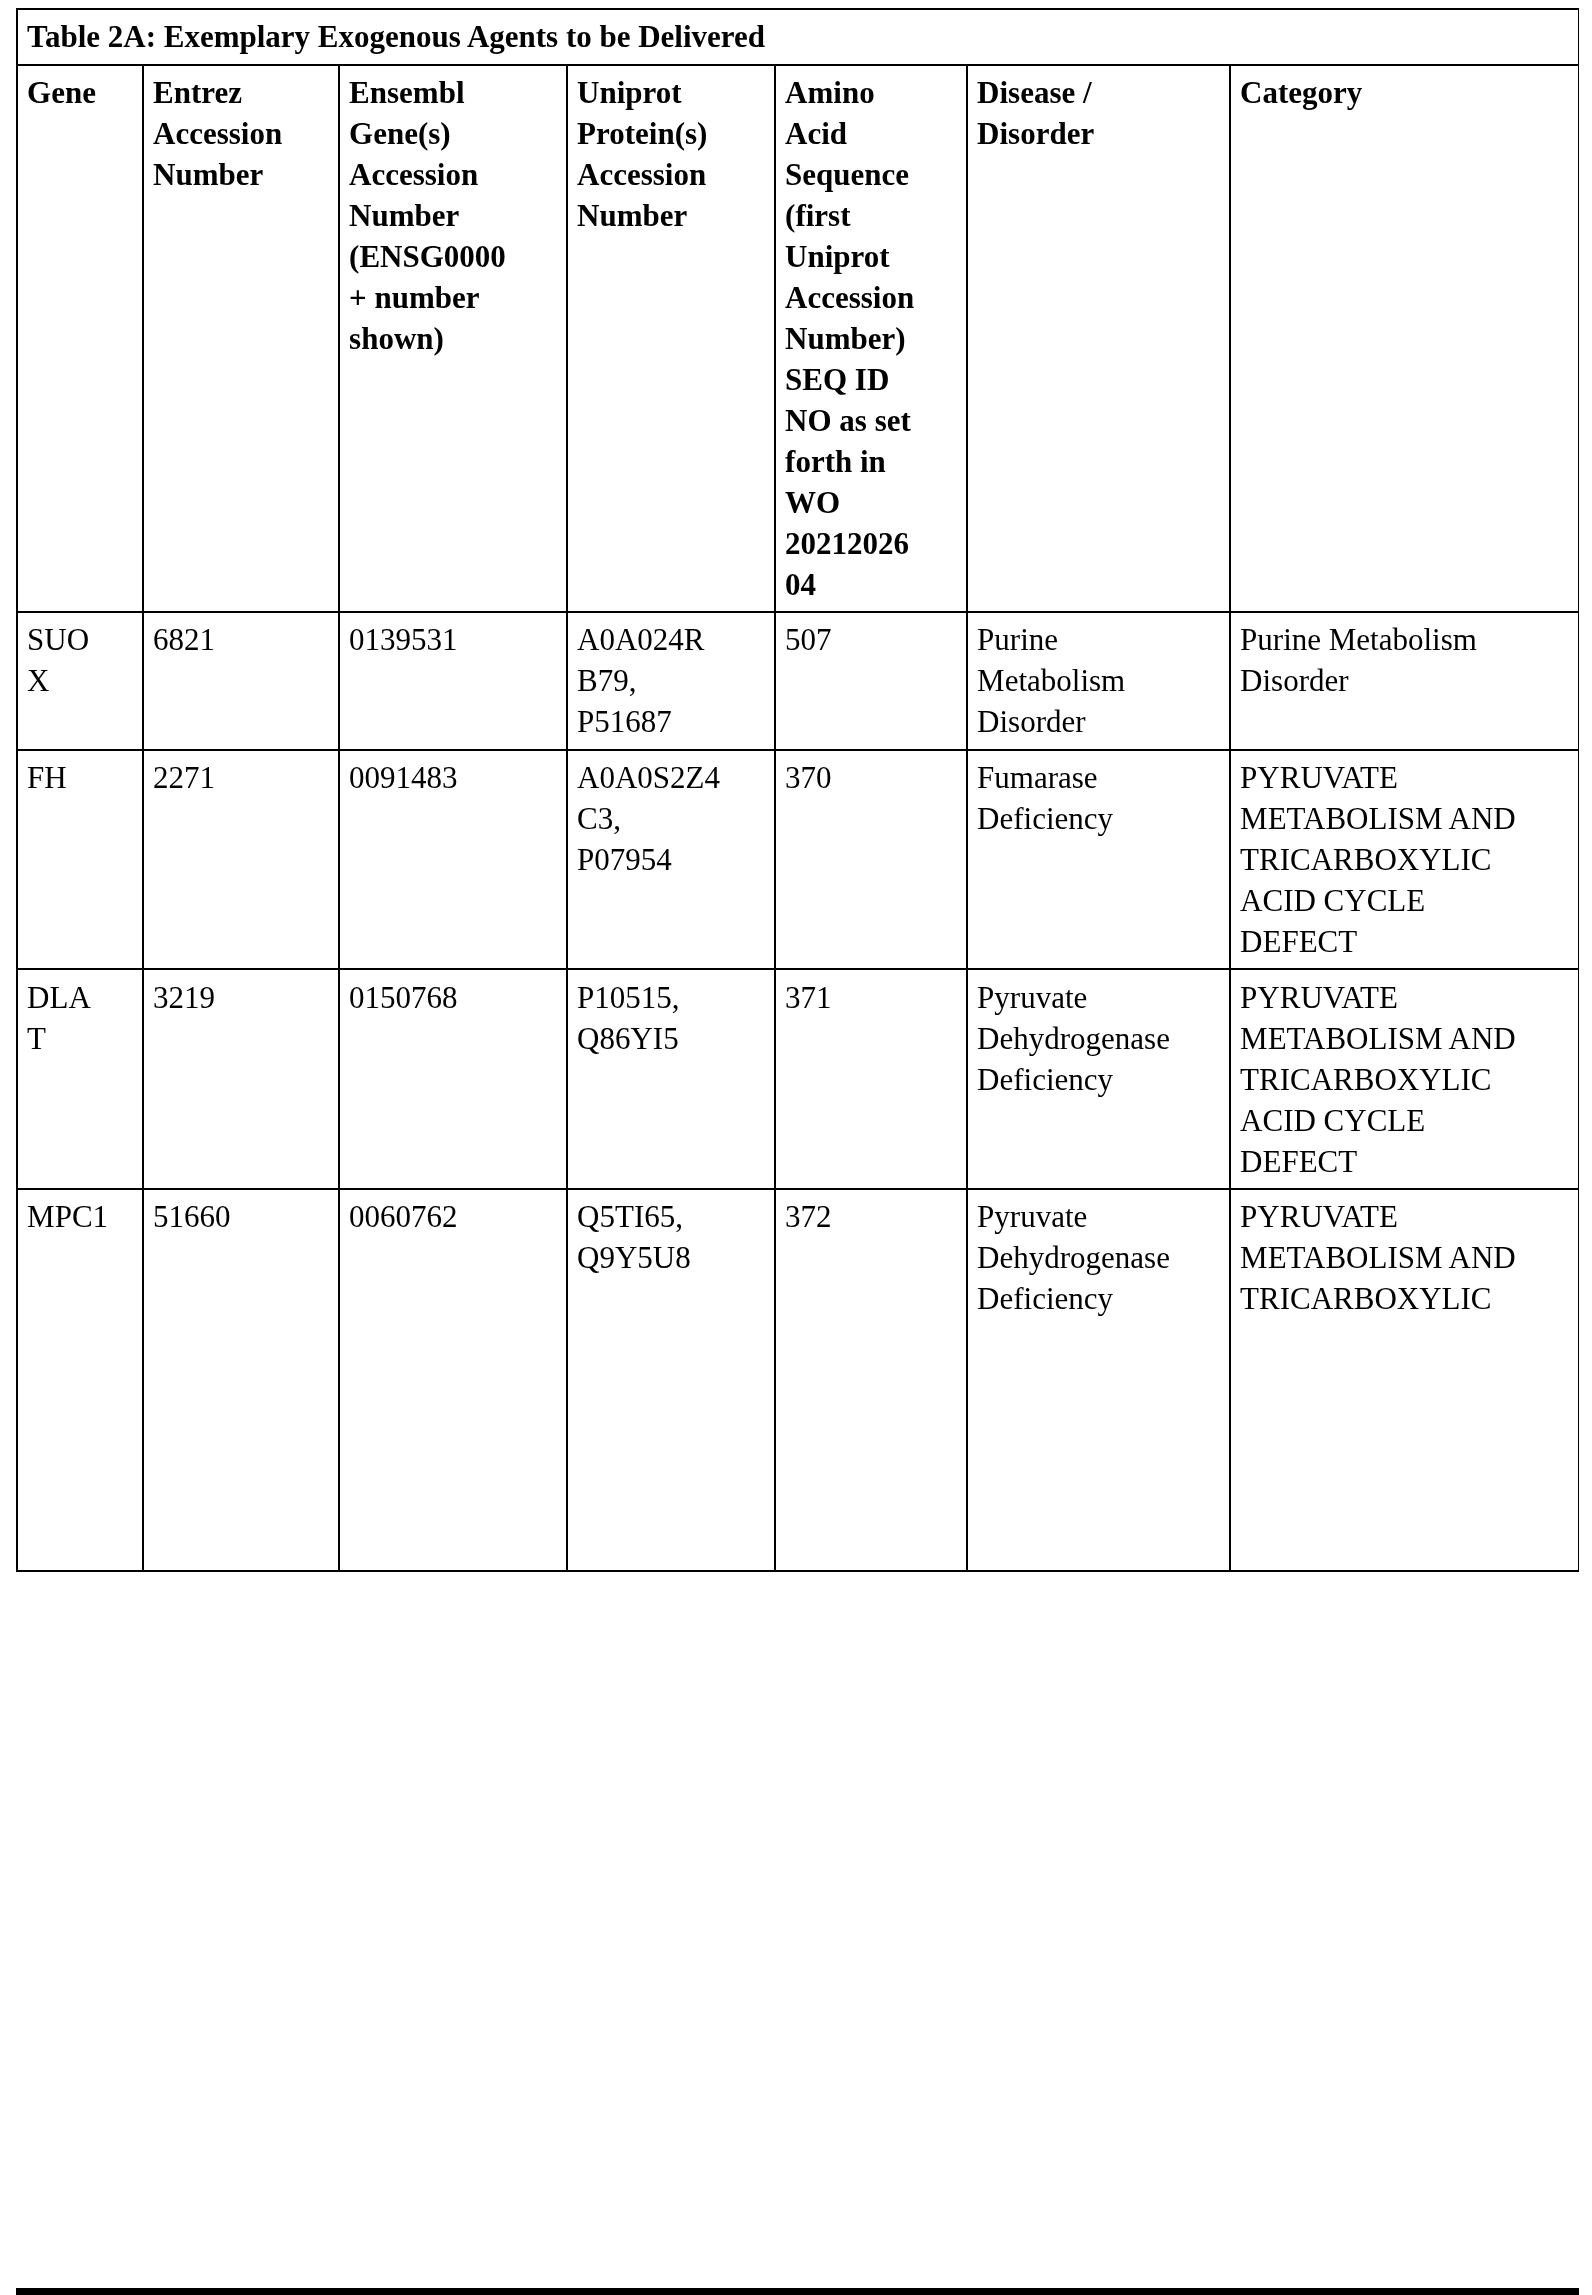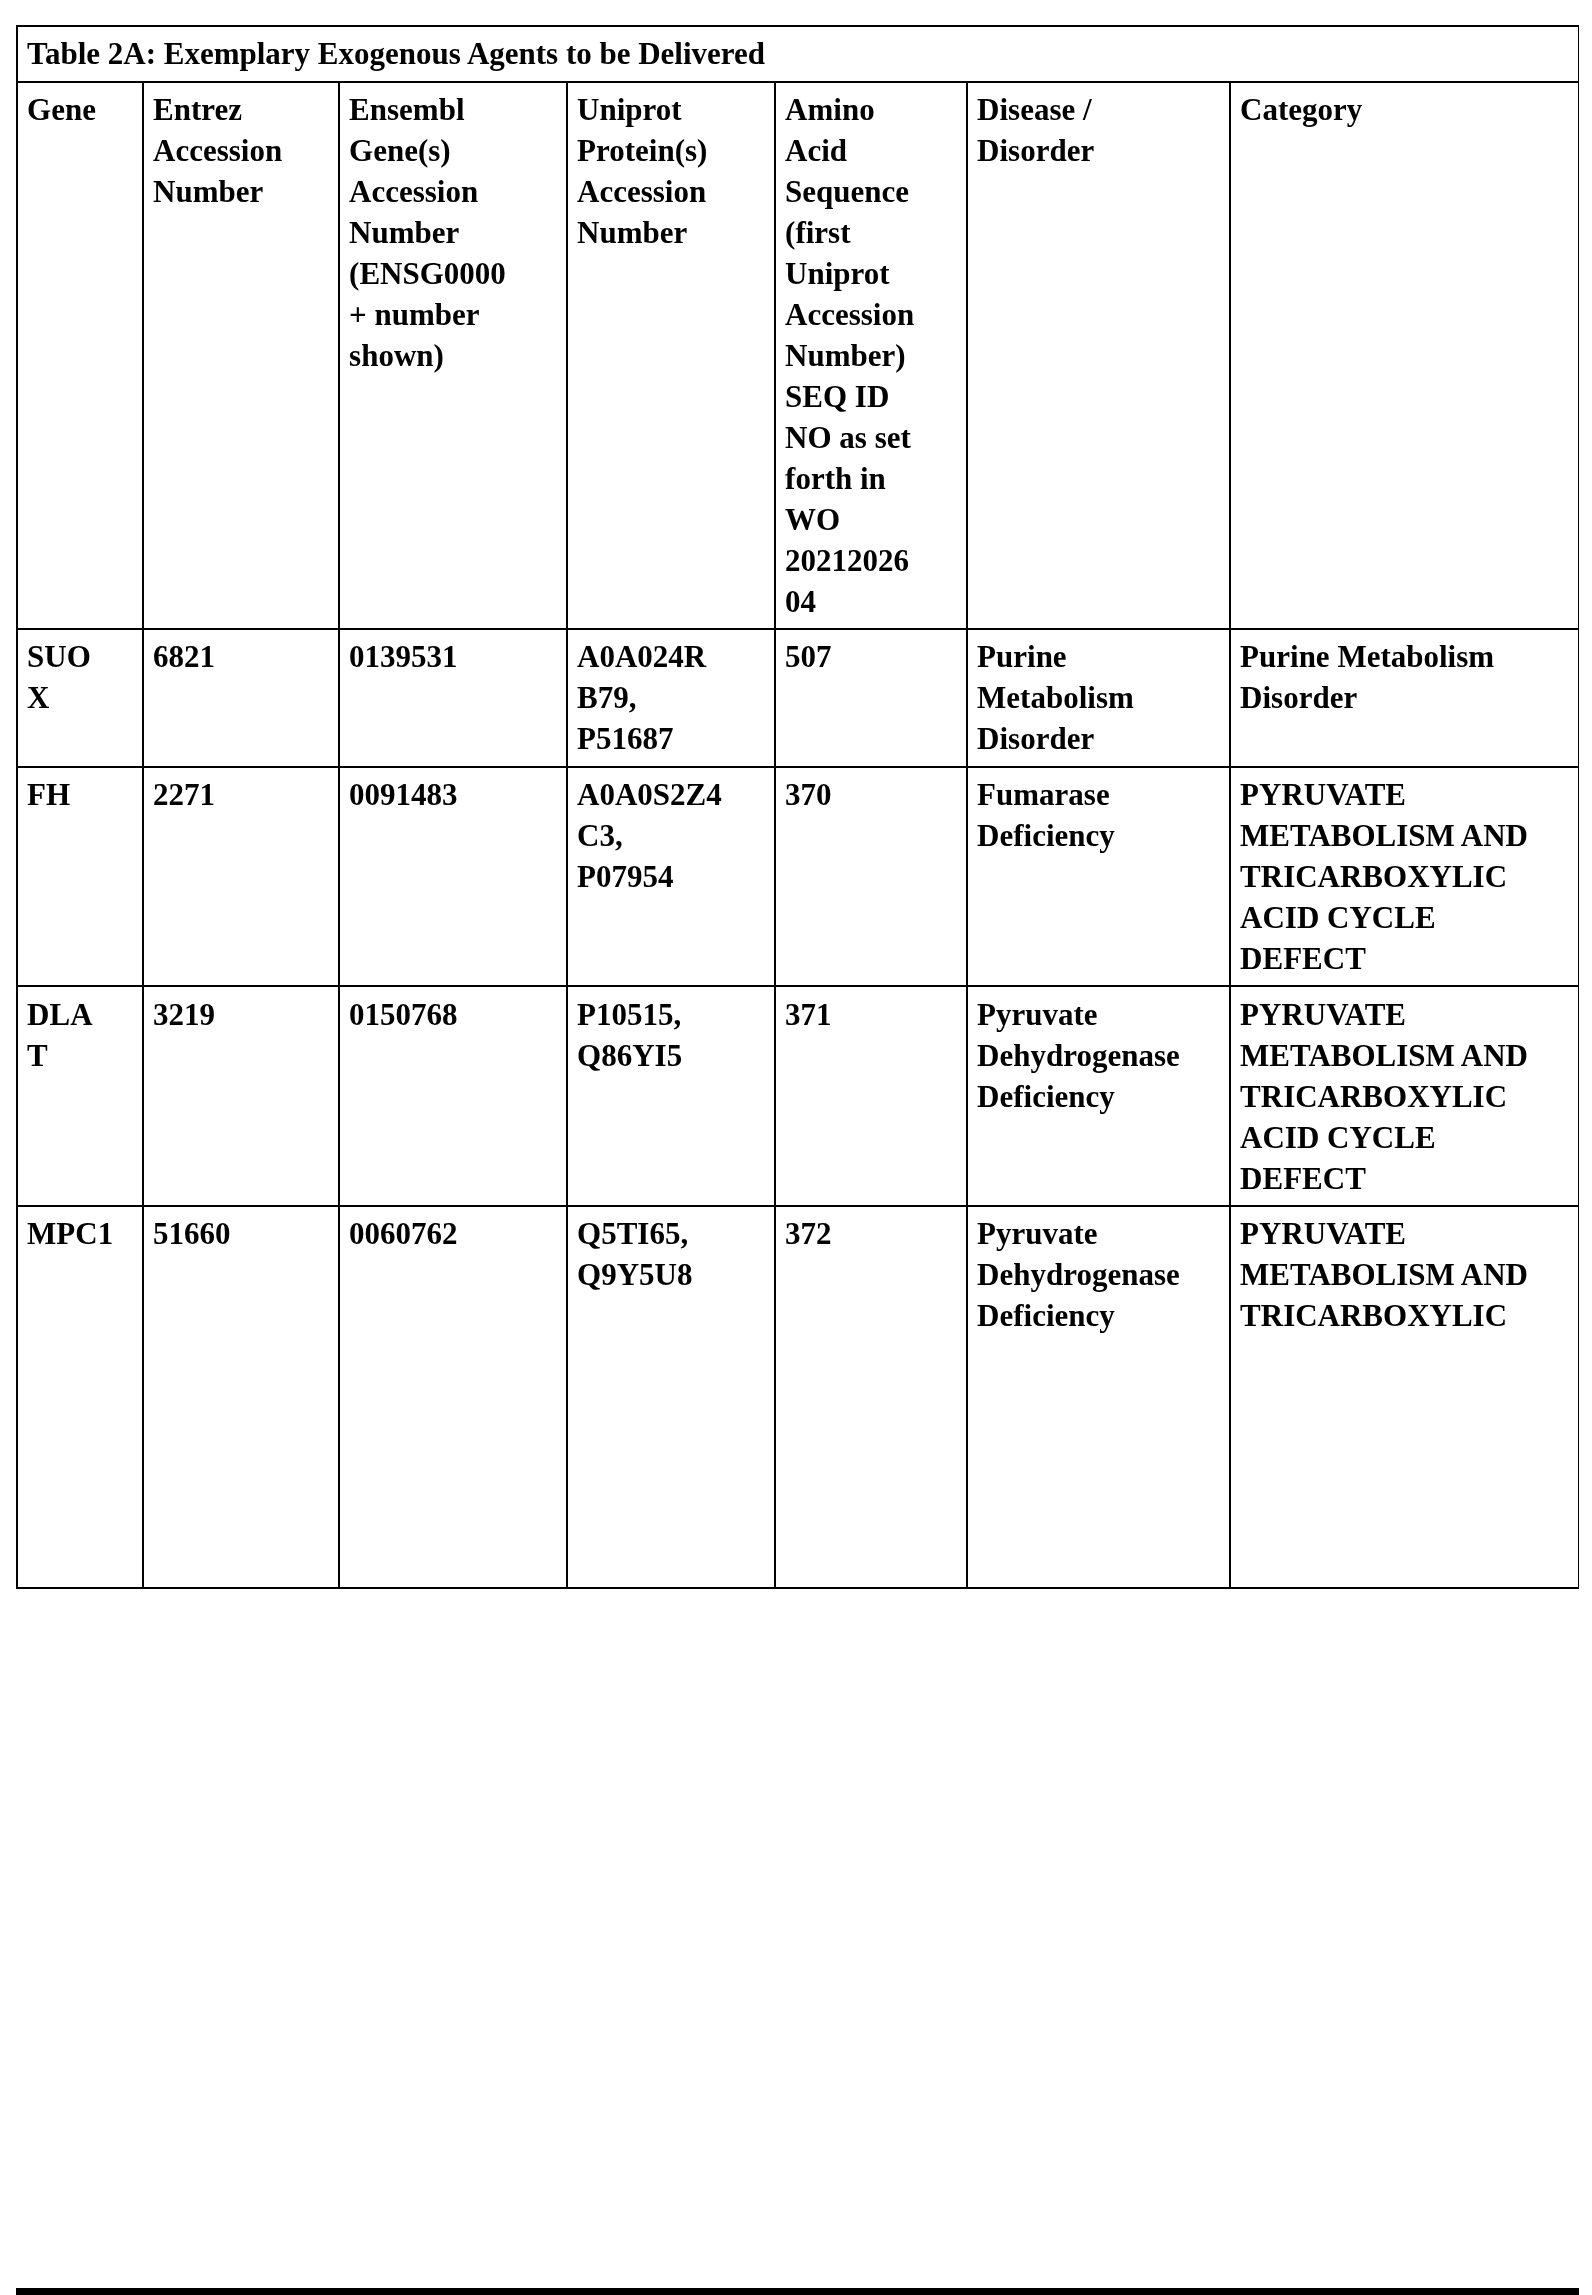--- a/index.html
+++ b/index.html
@@ -11,21 +11,21 @@
     height: 2295px;
     background: #ffffff;
     overflow: hidden;
     position: relative;
     font-family: "Liberation Serif", serif;
     color: #000000;
   }
   .page-clip {
     position: absolute;
     left: 15.7px;
-    top: 25px;
+    top: 8px;
     width: 1563px;
     height: 1721px;
     overflow: hidden;
   }
   table.agents {
     border-collapse: collapse;
     table-layout: fixed;
     width: 1562px;
     background: #ffffff;
   }
@@ -38,21 +38,21 @@
     font-size: 31px;
     line-height: 41px;
     white-space: pre-line;
     word-wrap: break-word;
     color: #000000;
   }
   table.agents th {
     font-weight: bold;
   }
   table.agents td {
-    font-weight: bold;
+    font-weight: normal;
     border-radius: 6px;
   }
   th.title-cell {
     font-weight: bold;
     font-size: 31px;
     line-height: 41px;
     padding: 14px 9.4px;
     white-space: normal;
   }
   

